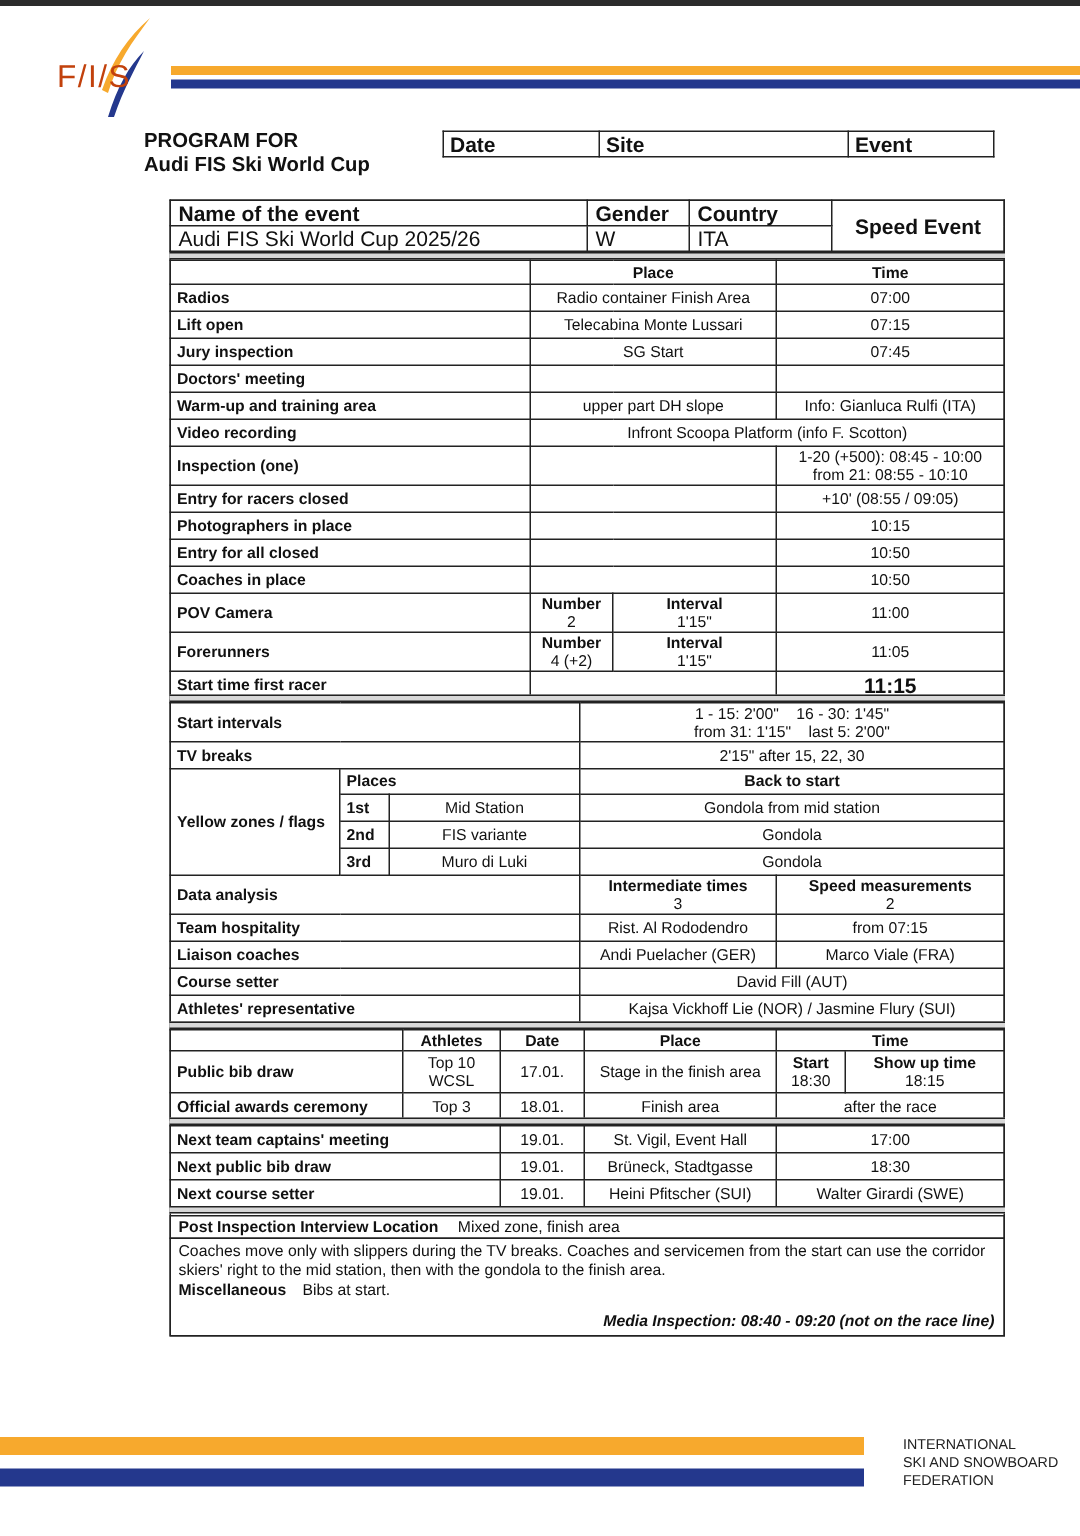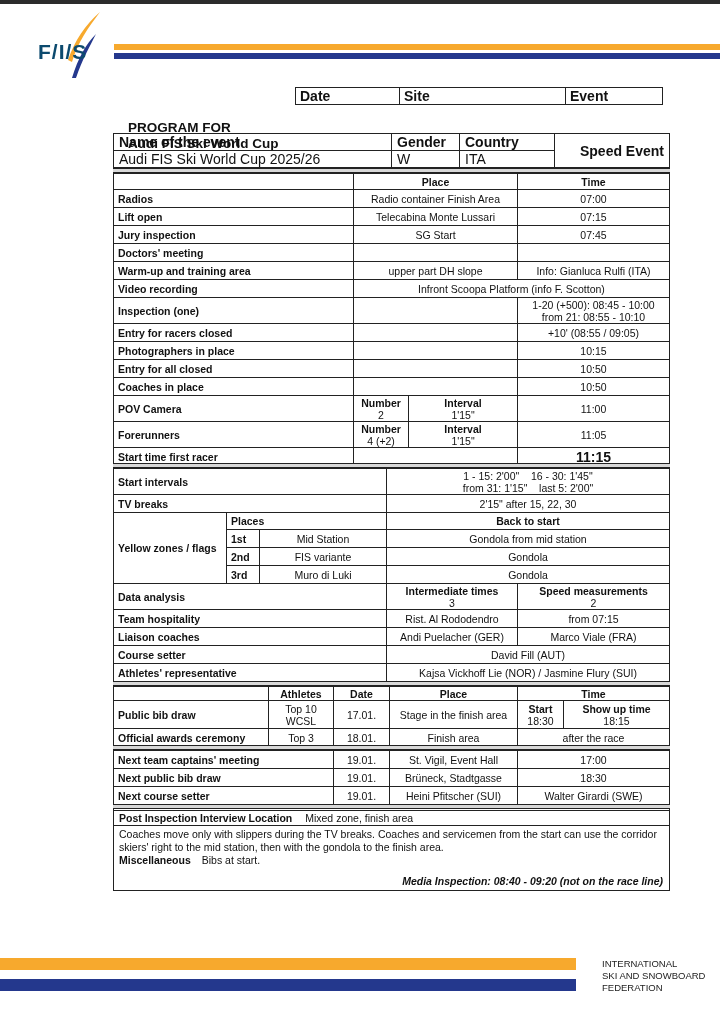--- a/index.html
+++ b/index.html
@@ -2,26 +2,26 @@
 <html><head>
 <meta charset="utf-8">
 <style>
   html, body { margin:0; padding:0; }
   body {
     width:720px; height:1024px; position:relative; overflow:hidden;
     background:#ffffff; font-family:"Liberation Sans", sans-serif; color:#111;
   }
   .topbar { position:absolute; left:0; top:0; width:720px; height:4px; background:#2b2b2b; }
   .logo { position:absolute; left:30px; top:10px; width:80px; height:70px; }
-  .logo-text { position:absolute; left:38px; top:40px; font-size:21px; font-weight:bold; color:#0c4a6e; letter-spacing:1px; }
+  .logo-text { position:absolute; left:38px; top:40px; font-size:21px; font-weight:normal; color:#c2410c; letter-spacing:1px; }
   .stripe { position:absolute; }
   .s-orange { background:#f7a92d; }
   .s-blue { background:#24388d; }
 
-  .prog { position:absolute; left:128px; top:86px; font-weight:bold; font-size:13.5px; line-height:16px;margin-top:34px; }
+  .prog { position:absolute; left:96px; top:86px; font-weight:bold; font-size:13.5px; line-height:16px; }
 
   table { border-collapse:collapse; }
   .hdr { position:absolute; left:295px; top:87px; width:368px; }
   .hdr td { border:1px solid #222; font-weight:bold; font-size:14px; padding:0 4px; height:16px; line-height:16px; }
 
   .frame { position:absolute; left:113px; top:133px; width:557px; height:758px; border:1px solid #222; box-sizing:border-box; }
 
   .t { position:absolute; left:113px; width:557px; table-layout:fixed; }
   .t td { border:1px solid #222; font-size:10.5px; padding:0 4px; text-align:center; line-height:12px; }
   .t td.l { text-align:left; font-weight:bold; }
@@ -71,21 +71,21 @@
       <col style="width:278px">
       <col style="width:68px">
       <col style="width:95px">
       <col>
     </colgroup>
   <tbody>
       <tr>
     <td class="b">Name of the event</td>
     <td class="b">Gender</td>
     <td class="b">Country</td>
-    <td rowspan="2" class="b" style="text-align:right">Speed Event</td>
+    <td rowspan="2" class="b" style="text-align:center">Speed Event</td>
   </tr>
   <tr>
     <td>Audi FIS Ski World Cup 2025/26</td>
     <td>W</td>
     <td>ITA</td>
   </tr>
 </tbody>
   </table>
 
 <div class="sep" style="top:168px;"></div>

